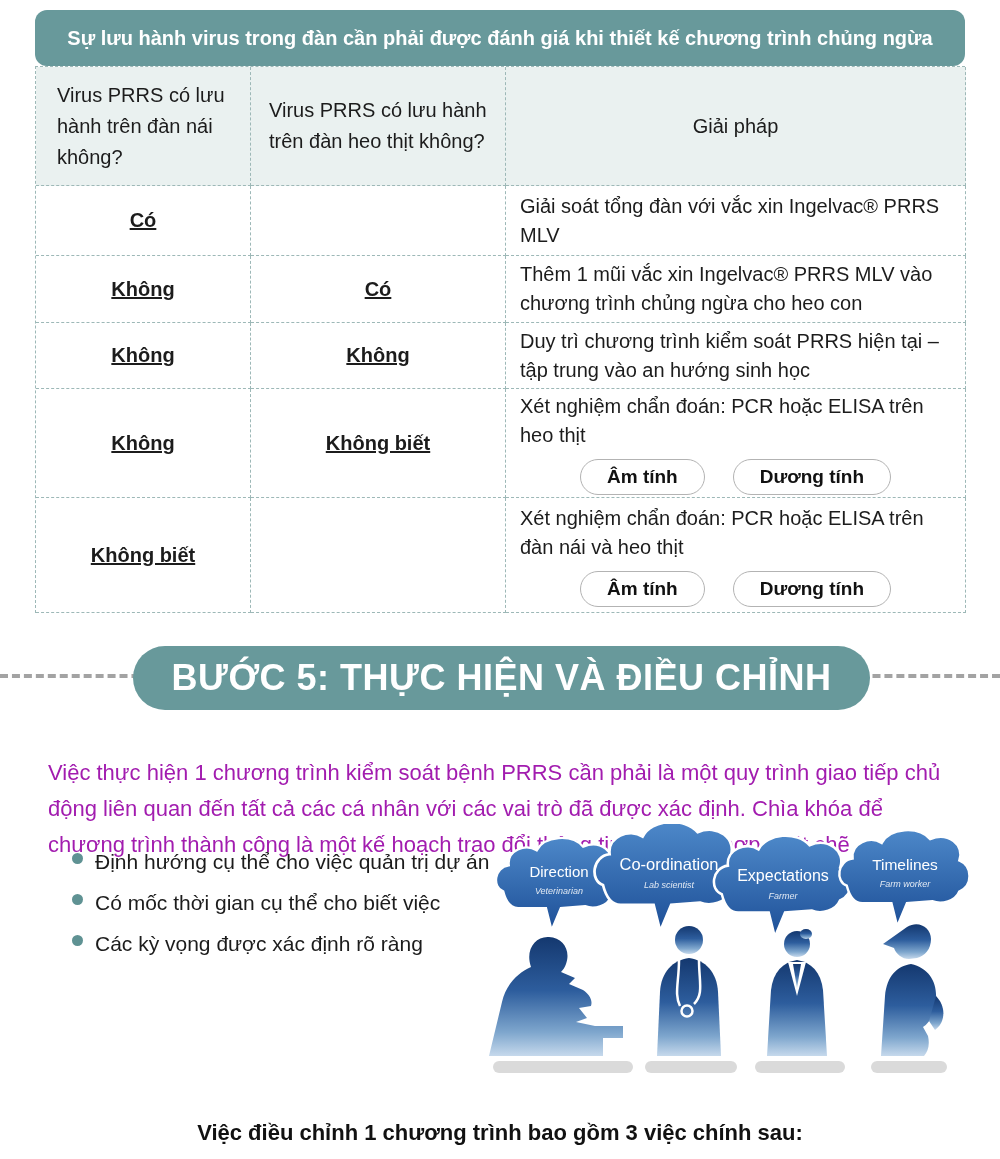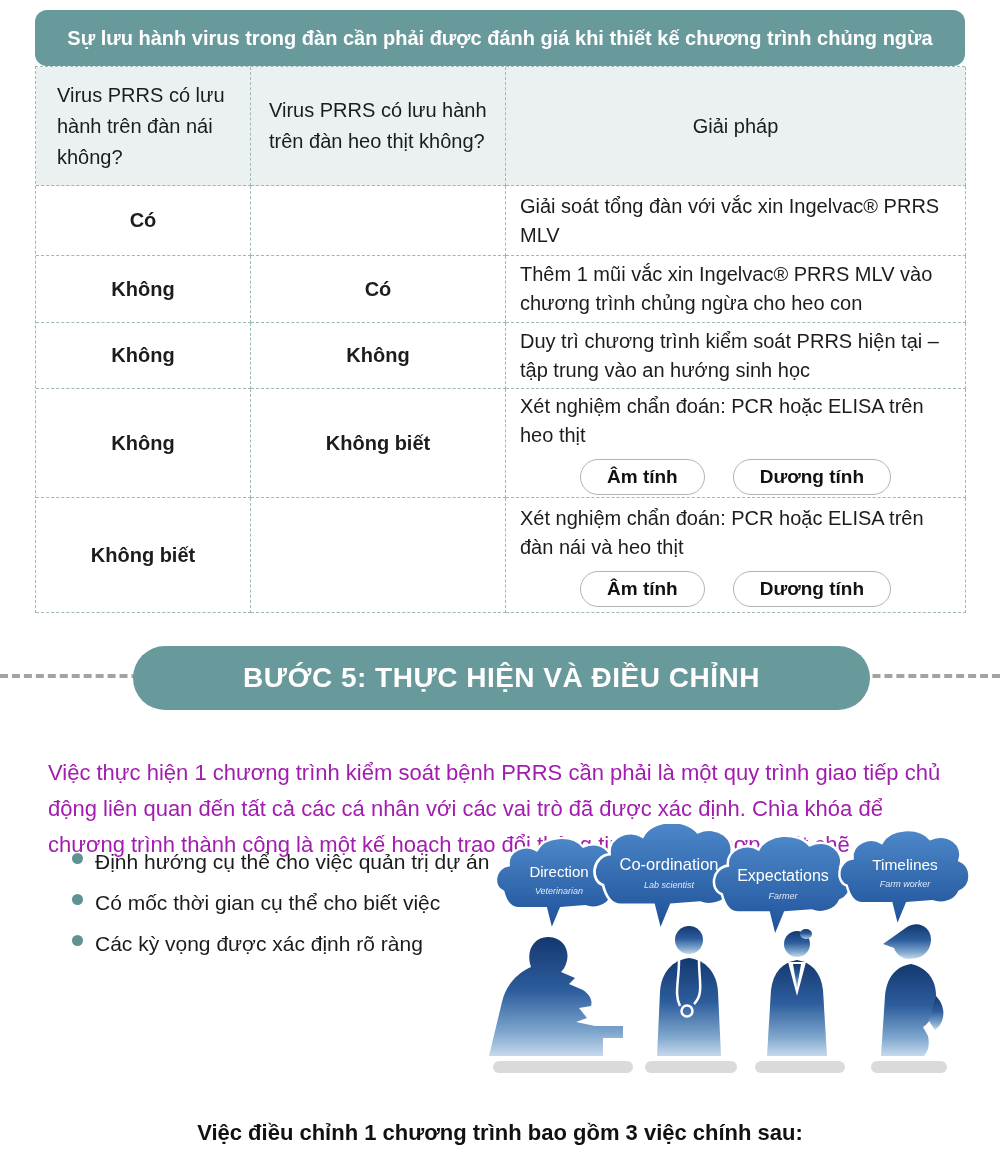--- a/index.html
+++ b/index.html
@@ -15,33 +15,33 @@
   .vtable{position:absolute;left:35px;top:66px;width:930px;
     display:grid;grid-template-columns:215px 255px 460px;
     grid-template-rows:119px 70px 67px 66px 109px 115px;
     border-top:1.5px dashed #9db8b7;border-left:1.5px dashed #9db8b7;box-sizing:border-box;}
   .cell{border-right:1.5px dashed #9db8b7;border-bottom:1.5px dashed #9db8b7;
     box-sizing:border-box;display:flex;align-items:center;justify-content:center;}
   .cell.hdr{background:#eaf1f0;font-weight:400;font-size:20px;line-height:31px;}
   .cell.hdr .hdr-inner{text-align:left;}
   .hdr1-inner{width:172px;}
   .hdr2-inner{width:218px;}
-  .cell.ans{font-weight:700;font-size:20px;text-align:center;}
+  .cell.ans{font-weight:700;font-size:20px;text-align:center;text-decoration:underline;}
   .cell.sol{flex-direction:column;align-items:flex-start;justify-content:center;
     padding:8px 14px 8px 14px;font-size:20px;line-height:29px;}
   .btnrow{display:flex;gap:28px;justify-content:center;width:100%;margin-top:9px;}
   .pillbtn{background:#fff;border:1.5px solid #b3b3b3;border-radius:21px;
     padding:6px 26px;font-weight:700;font-size:19px;color:#111;font-family:inherit;cursor:pointer;}
 
   
   .step-dash{position:absolute;left:0;top:674px;width:1000px;height:0;
     border-top:4px dashed #a3a3a3;z-index:0;}
   .step-pill{position:absolute;left:133px;top:646px;width:737px;height:64px;
     background:#68999b;border-radius:32px;display:flex;align-items:center;justify-content:center;z-index:1;}
-  .step-pill span{color:#fff;font-weight:700;font-size:28px;letter-spacing:.5px;white-space:nowrap;text-align:center;}
+  .step-pill span{color:#fff;font-weight:700;font-size:36px;letter-spacing:.5px;white-space:nowrap;text-align:center;}
 
   
   .para{position:absolute;left:48px;top:755px;width:910px;font-size:22px;line-height:36px;color:#a21caf;}
   .bullets{position:absolute;left:72px;top:845px;width:430px;}
   .bullet{display:flex;align-items:flex-start;margin-bottom:7px;font-size:21px;line-height:34px;}
   .dot{flex:0 0 auto;width:11px;height:11px;border-radius:50%;background:#5f9293;margin:8px 12px 0 0;}
 
   
   .illus{position:absolute;left:483px;top:824px;width:512px;height:255px;}
 

